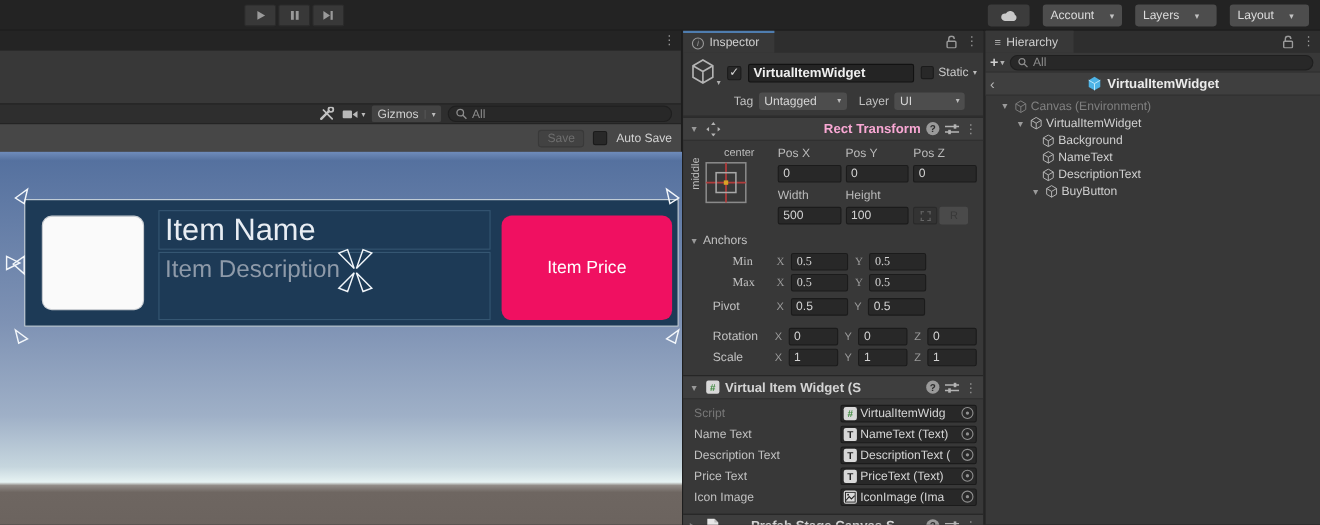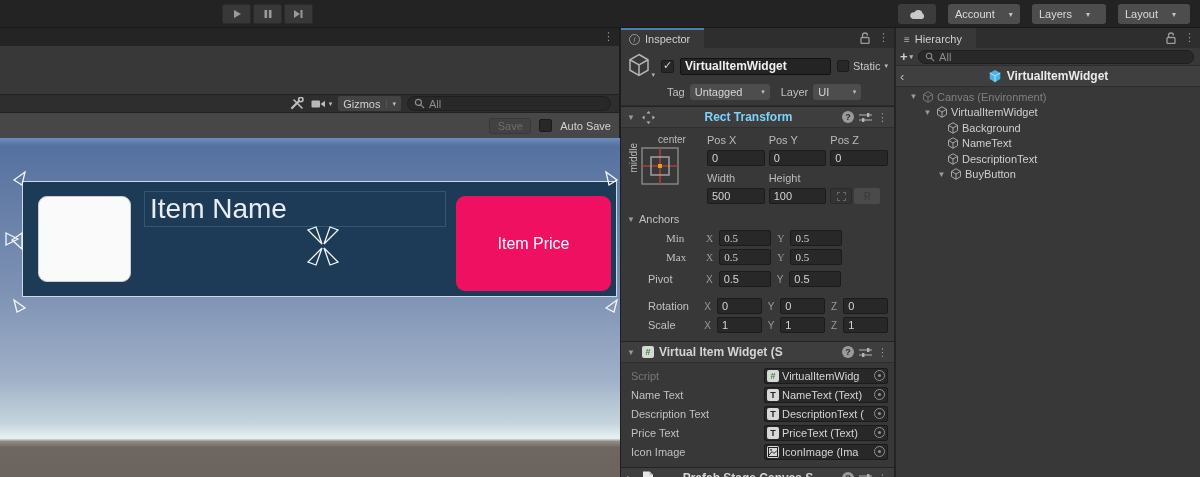--- a/index.html
+++ b/index.html
@@ -80,21 +80,21 @@
   .static-grp { display:flex; align-items:center; gap:4px; color:#c8c8c8; }
   .go-row2 { display:flex; align-items:center; gap:5px; margin:5px 0 1px 40px; }
   .mini-dd { height:16px; background:#4d4d4d; border-radius:3px; color:#d6d6d6; font-size:11px;
     display:flex; align-items:center; justify-content:space-between; padding:0 5px; gap:6px; }
   .mini-dd .caret { font-size:7px; color:#bdbdbd; }
 
   .comp-header { height:22px; background:#3e3e3e; border-top:1px solid #242424; border-bottom:1px solid #2f2f2f;
     display:flex; align-items:center; gap:5px; padding:0 6px; }
   .comp-title { font-weight:bold; font-size:12px; color:#d4d4d4; flex:1;
     white-space:nowrap; overflow:hidden; }
-  .comp-title.blue { color:#7dd3fc; text-align:center; }
+  .comp-title.blue { color:#f9a8d4; text-align:right; }
   .fold { font-size:8px; color:#999; width:10px; }
   .help-circ { width:12px; height:12px; border-radius:50%; background:#9a9a9a; color:#2d2d2d;
     font-size:9px; font-weight:bold; display:flex; align-items:center; justify-content:center; }
 
   .rt-body { padding:6px 6px 8px 6px; }
   .rt-top { display:flex; gap:8px; }
   .anchor-zone { width:72px; }
   .anchor-center-lbl { font-size:10px; color:#bcbcbc; text-align:center; margin-left:18px; }
   .anchor-flex { display:flex; align-items:center; }
   .anchor-middle-lbl { font-size:10px; color:#bcbcbc; transform:rotate(-90deg); width:12px; }
@@ -238,20 +238,23 @@
       <div class="chk"></div>
       <span class="autosave-lbl">Auto Save</span>
     </div>
 
     <div class="scene-view">
       <div class="widget-rect">
         <div class="w-icon"></div>
         <div class="w-namebox">
           <span>Item Name</span>
         </div>
+        <div class="w-descbox">
+          <span>Item Description</span>
+        </div>
         <div class="w-buy">
           <span>Item Price</span>
         </div>
       </div>
       <svg class="gizmos" width="620" height="387" viewBox="0 0 620 387">
 
         <g stroke="#f2f6fa" stroke-width="1.3" fill="none">
           <polygon points="14,42 25,34 22,47"></polygon>
           <polygon points="606,34 617,42 609,47"></polygon>
           <polygon points="14,160 25,168 17,172" transform="translate(0,2)"></polygon>
@@ -302,21 +305,21 @@
           <span style="font-size:7px;color:#bdbdbd">▾</span>
         </div>
       </div>
       <div class="go-row2">
         <span>Tag</span>
         <div class="mini-dd" style="width:80px">
           <span>Untagged</span>
           <span class="caret">▾</span>
         </div>
         <span style="margin-left:6px">Layer</span>
-        <div class="mini-dd" style="width:48px">
+        <div class="mini-dd" style="width:64px">
           <span>UI</span>
           <span class="caret">▾</span>
         </div>
       </div>
     </div>
 
     <div class="comp-header">
       <span class="fold">▼</span>
       <svg width="13" height="13" viewBox="0 0 14 14">
         <g fill="#b4b4b4">

